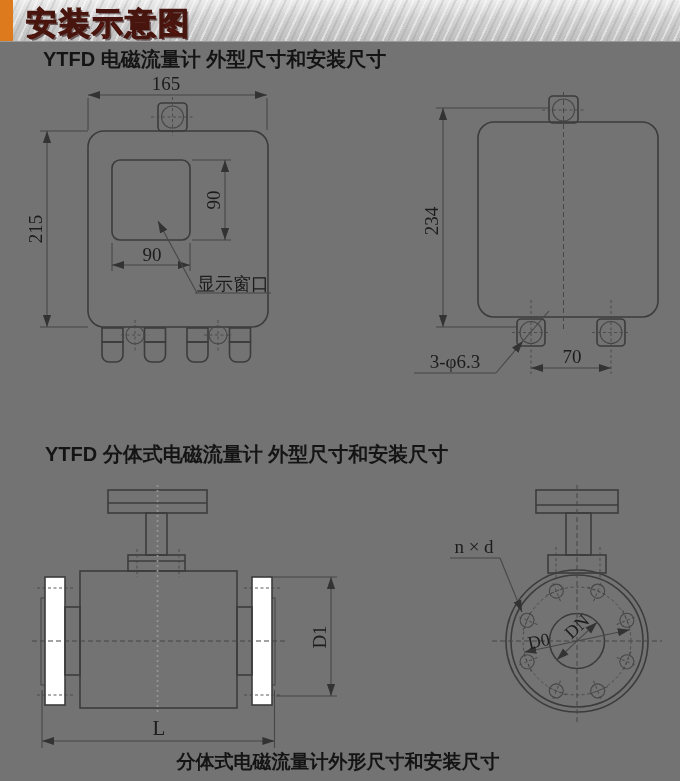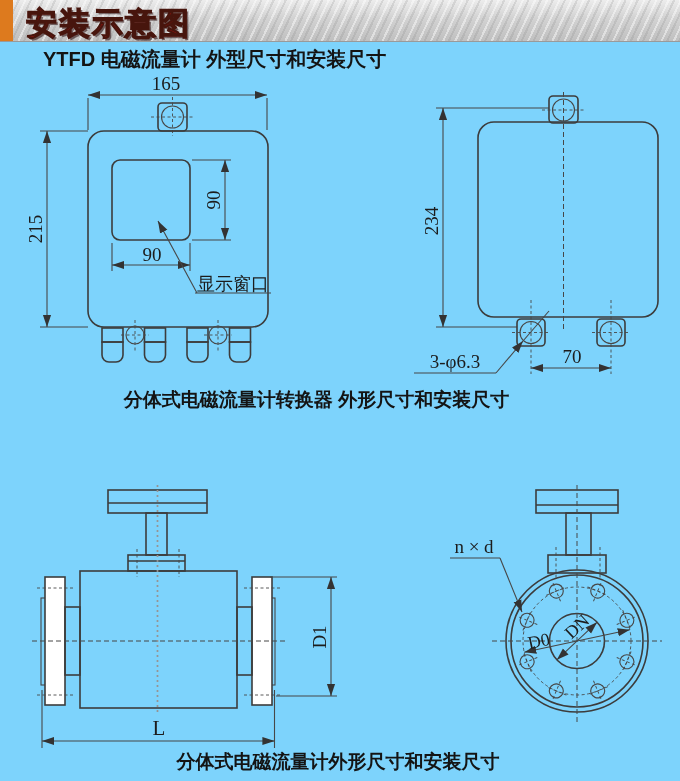--- a/index.html
+++ b/index.html
@@ -1,16 +1,16 @@
 <!DOCTYPE html>
 <html><head>
 <meta charset="utf-8">
 <style>
   html,body{margin:0;padding:0;background:#ffffff;}
-  #stage{position:relative;width:680px;height:781px;background:#7dd3fc;overflow:hidden;
+  #stage{position:relative;width:680px;height:781px;background:#737373;overflow:hidden;
          font-family:"Liberation Sans",sans-serif;}
   
   .banner{position:absolute;left:0;top:0;width:680px;height:41px;
     background:linear-gradient(to bottom,#ececec 0%,#d2d2d2 45%,#c0c0c0 100%);
     border-bottom:1px solid #9a9a9a;}
   .banner .brush{position:absolute;inset:0;
     background:repeating-linear-gradient(115deg,rgba(255,255,255,.45) 0 2px,rgba(255,255,255,0) 2px 5px,rgba(120,120,120,.18) 5px 7px,rgba(255,255,255,0) 7px 11px);}
   .banner .tab{position:absolute;left:0;top:0;width:13px;height:41px;background:#dd7a1e;}
   .banner .btitle{position:absolute;left:26px;top:3px;font-size:31px;font-weight:bold;
     color:#c01010;letter-spacing:2px;-webkit-text-stroke:1.2px #47150d;
@@ -35,21 +35,21 @@
 
 <div id="stage">
 
   <div class="banner">
     <div class="brush"></div>
     <div class="tab"></div>
     <div class="btitle">安装示意图</div>
   </div>
 
   <div class="zhtitle" style="left:43px;top:46px;">YTFD 电磁流量计 外型尺寸和安装尺寸</div>
-  <div class="zhcap" style="left:0;top:387px;width:633px;">分体式电磁流量计转换器 外形尺寸和安装尺寸</div>
+  <div class="zhtitle" style="left:45px;top:441px;">YTFD 分体式电磁流量计 外型尺寸和安装尺寸</div>
   <div class="zhcap" style="left:0;top:749px;width:676px;">分体式电磁流量计外形尺寸和安装尺寸</div>
 
   <svg width="680" height="781" viewBox="0 0 680 781">
     <defs>
       <marker id="ar" viewBox="0 0 10 10" refX="10" refY="5" markerWidth="11" markerHeight="11" orient="auto-start-reverse">
         <path d="M0,1.6 L10,5 L0,8.4 z" fill="#333"></path>
       </marker>
     </defs>
 
     <g>

